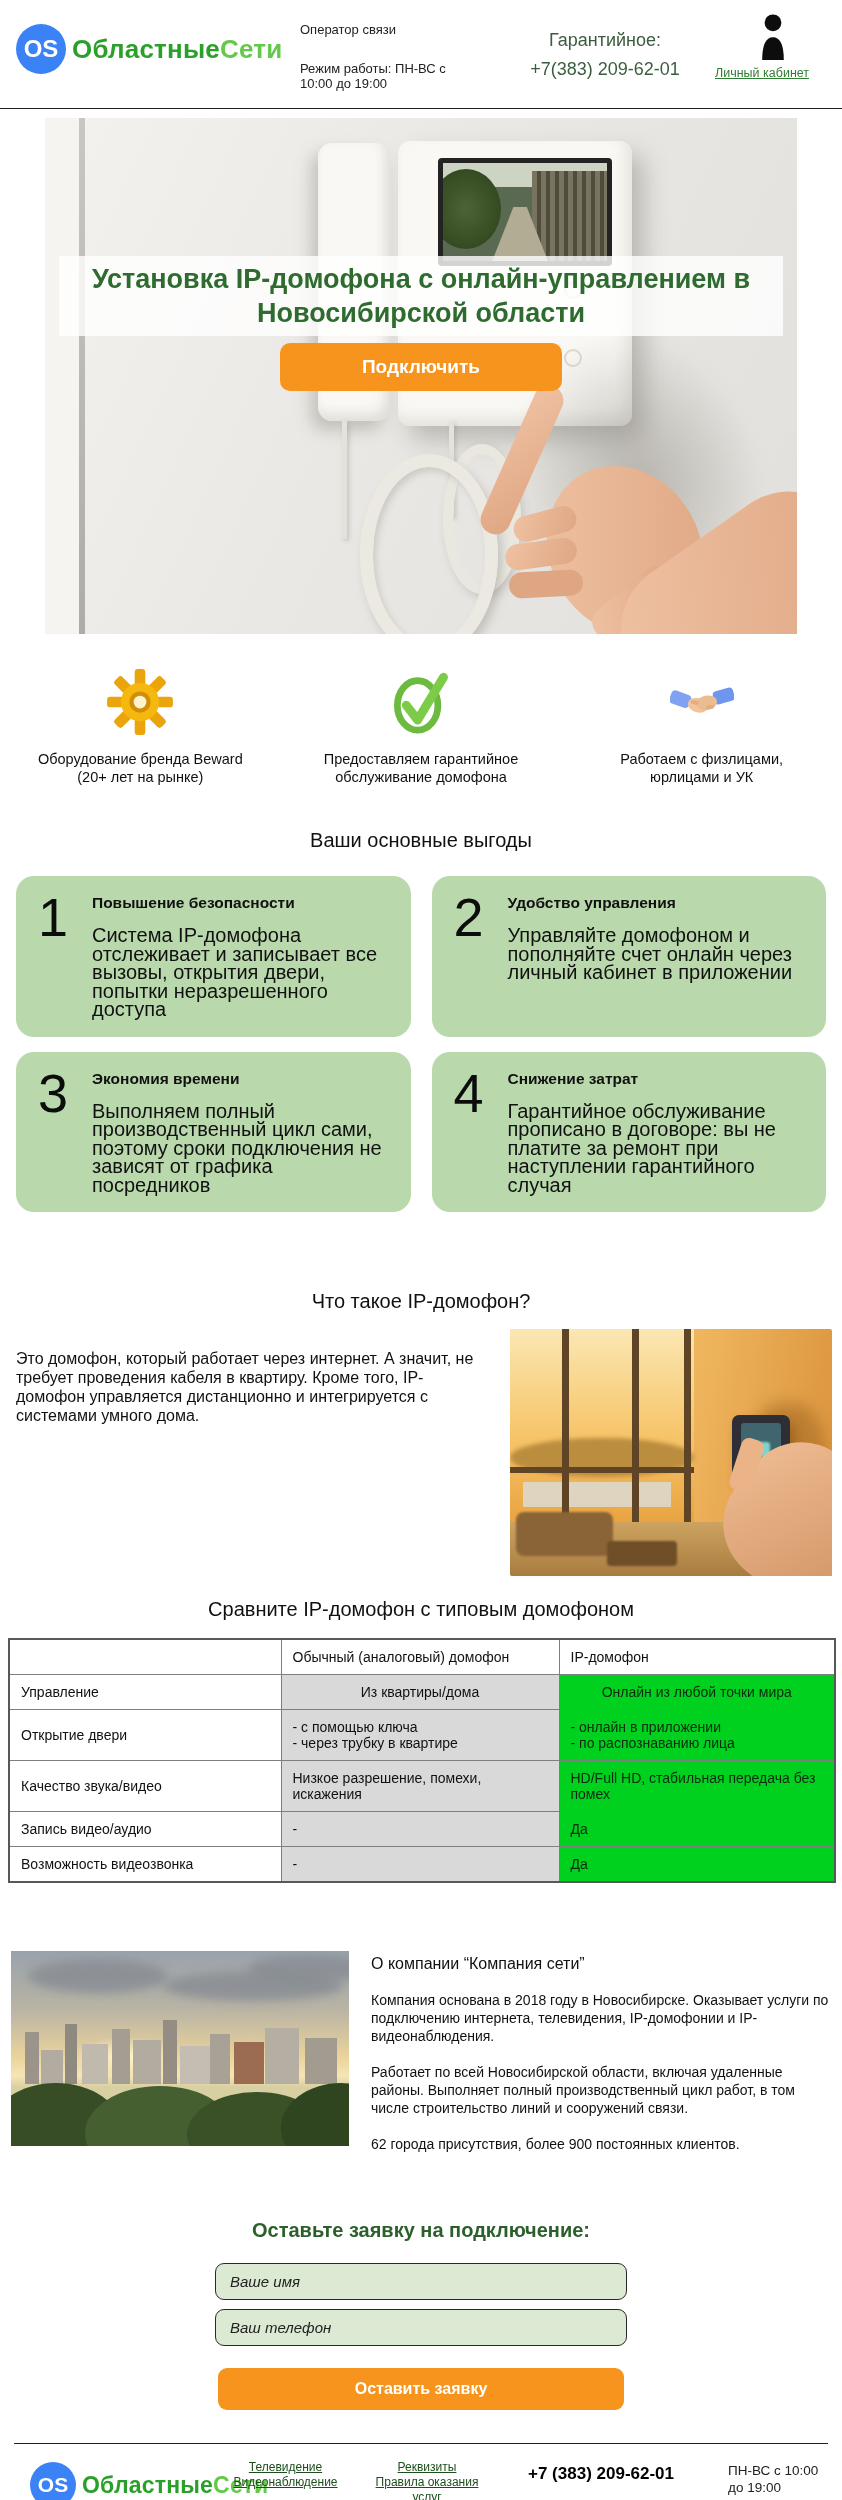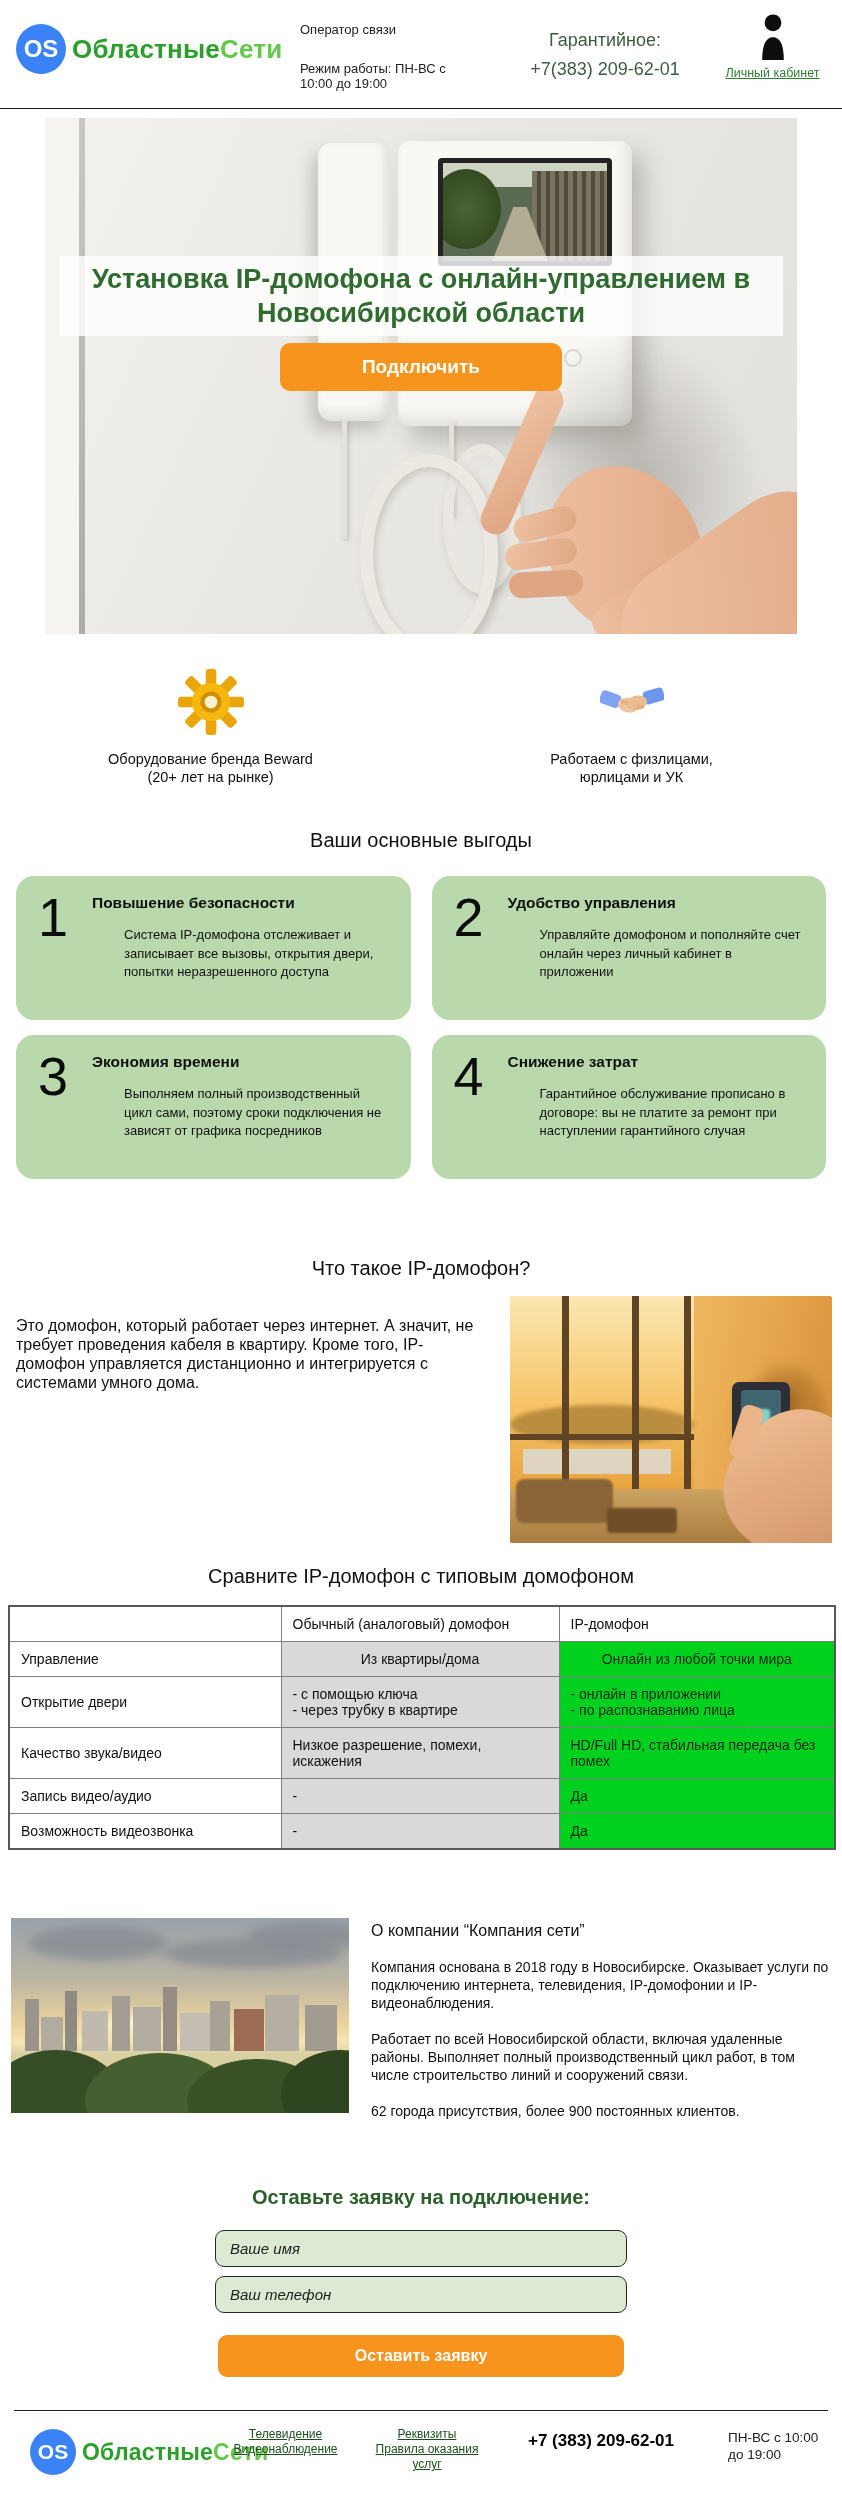--- a/index.html
+++ b/index.html
@@ -10,21 +10,21 @@
   .logo{position:absolute;left:16px;top:24px;display:flex;align-items:center;cursor:pointer;}
   .logo-badge{width:50px;height:50px;border-radius:50%;background:#3b82f6;color:#fff;
               font-weight:bold;font-size:24px;display:flex;align-items:center;justify-content:center;}
   .logo-text{font-size:26px;font-weight:bold;margin-left:6px;letter-spacing:.2px;}
   .logo-text .p1{color:#2aa02a;} .logo-text .p2{color:#64c84b;}
   .hdr-info{position:absolute;left:300px;top:22px;width:175px;font-size:13px;color:#222;}
   .hdr-info .op{margin-bottom:24px;}
   .hdr-phone{position:absolute;left:505px;top:26px;width:200px;text-align:center;
              color:#3c5c3e;font-size:18px;line-height:1.6;}
   .hdr-phone .num{white-space:nowrap;}
-  .hdr-account{position:absolute;left:715px;top:12px;width:115px;text-align:center;}
+  .hdr-account{position:absolute;left:715px;top:12px;width:115px;}
   .hdr-account svg{display:block;margin:0 auto;}
   .hdr-account a{display:inline-block;margin-top:6px;font-size:12.5px;color:#2f7d32;
                  text-decoration:underline;cursor:pointer;}
   
   .hero{position:relative;margin:9px 45px 0;height:516px;overflow:hidden;
         background:linear-gradient(115deg,#f3f2ee 0%,#eae8e4 45%,#e2e0dc 100%);}
   .hero .wall-left{position:absolute;left:0;top:0;width:34px;height:100%;background:#f5f4f0;}
   .hero .wall-corner{position:absolute;left:34px;top:0;width:6px;height:100%;
         background:linear-gradient(#c9c7c1,#aeaca6);}
   .dev{position:absolute;background:#f9f8f4;}
@@ -73,21 +73,21 @@
   .feature:nth-child(1) .tx{max-width:235px;}
   .feature:nth-child(2) .tx{max-width:232px;}
   .feature:nth-child(3) .tx{max-width:175px;}
   
   .sec-title{margin-top:43px;text-align:center;font-size:20px;color:#111;}
   .benefits{margin:24px 16px 0;display:grid;grid-template-columns:1fr 1fr;gap:15px 21px;}
   .card{position:relative;background:#b9d9ac;border-radius:18px;min-height:108px;
         padding:18px 22px 18px 76px;}
   .card .num{position:absolute;left:22px;top:10px;font-size:54px;color:#0c0c0c;}
   .card .t{font-weight:bold;font-size:15.5px;margin-bottom:14px;}
-  .card .d{font-size:13px;line-height:18.5px;margin-left:32px;}
+  .card .d{font-size:20px;line-height:18.5px;}
   
   .sec-title.mt{margin-top:78px;}
   .whatis{margin:16px 10px 0 16px;display:flex;justify-content:space-between;}
   .whatis .txt{width:462px;font-size:16px;line-height:19px;margin-top:20px;}
   .wi-img{position:relative;width:322px;height:247px;overflow:hidden;border-radius:2px;
         background:linear-gradient(100deg,#f4cd84 0%,#eeb45c 55%,#d9913a 100%);}
   .wi-win{position:absolute;left:0;top:0;width:57%;height:80%;
         background:linear-gradient(#fbe7b2,#f6c468 55%,#e9a23f);}
   .wi-hill{position:absolute;left:0;top:44%;width:57%;height:16%;border-radius:50%;background:#bb8d3e;filter:blur(2px);}
   .wi-pool{position:absolute;left:4%;top:62%;width:46%;height:10%;background:#dadbd3;opacity:.85;}
@@ -249,20 +249,29 @@
         </g>
         <circle cx="32" cy="32" r="18" fill="#f6b70f"></circle>
         <circle cx="32" cy="32" r="10" fill="#d18f07"></circle>
         <circle cx="32" cy="32" r="6" fill="#fff3cf"></circle>
       </svg>
     </div>
     <div class="tx">Оборудование бренда Beward (20+ лет на рынке)</div>
   </div>
   <div class="feature">
     <div class="ic">
+      <svg width="72" height="72" viewBox="0 0 64 64">
+        <ellipse cx="29" cy="35" rx="18" ry="22" fill="none" stroke="#6cbb40" stroke-width="6"></ellipse>
+        <path d="M19 35 L29 48 L52 10" fill="none" stroke="#7ccb49" stroke-width="8" stroke-linecap="round" stroke-linejoin="round"></path>
+      </svg>
+    </div>
+    <div class="tx">Предоставляем гарантийное обслуживание домофона</div>
+  </div>
+  <div class="feature">
+    <div class="ic">
       <svg width="64" height="46" viewBox="0 0 80 52">
         <rect x="0" y="14" width="26" height="17" rx="5" fill="#7fa3f2" transform="rotate(20 13 22)"></rect>
         <rect x="54" y="10" width="26" height="17" rx="5" fill="#6e96ee" transform="rotate(-16 67 18)"></rect>
         <ellipse cx="35" cy="30" rx="13" ry="9" fill="#f2c49d" transform="rotate(14 35 30)"></ellipse>
         <ellipse cx="46" cy="27" rx="13" ry="9" fill="#ebbc92" transform="rotate(-12 46 27)"></ellipse>
         <rect x="26" y="24" width="10" height="5" rx="2.5" fill="#e3ad82" transform="rotate(12 31 26)"></rect>
         <rect x="45" y="30" width="10" height="5" rx="2.5" fill="#e3ad82" transform="rotate(-10 50 32)"></rect>
       </svg>
     </div>
     <div class="tx">Работаем с физлицами, юрлицами и УК</div>

